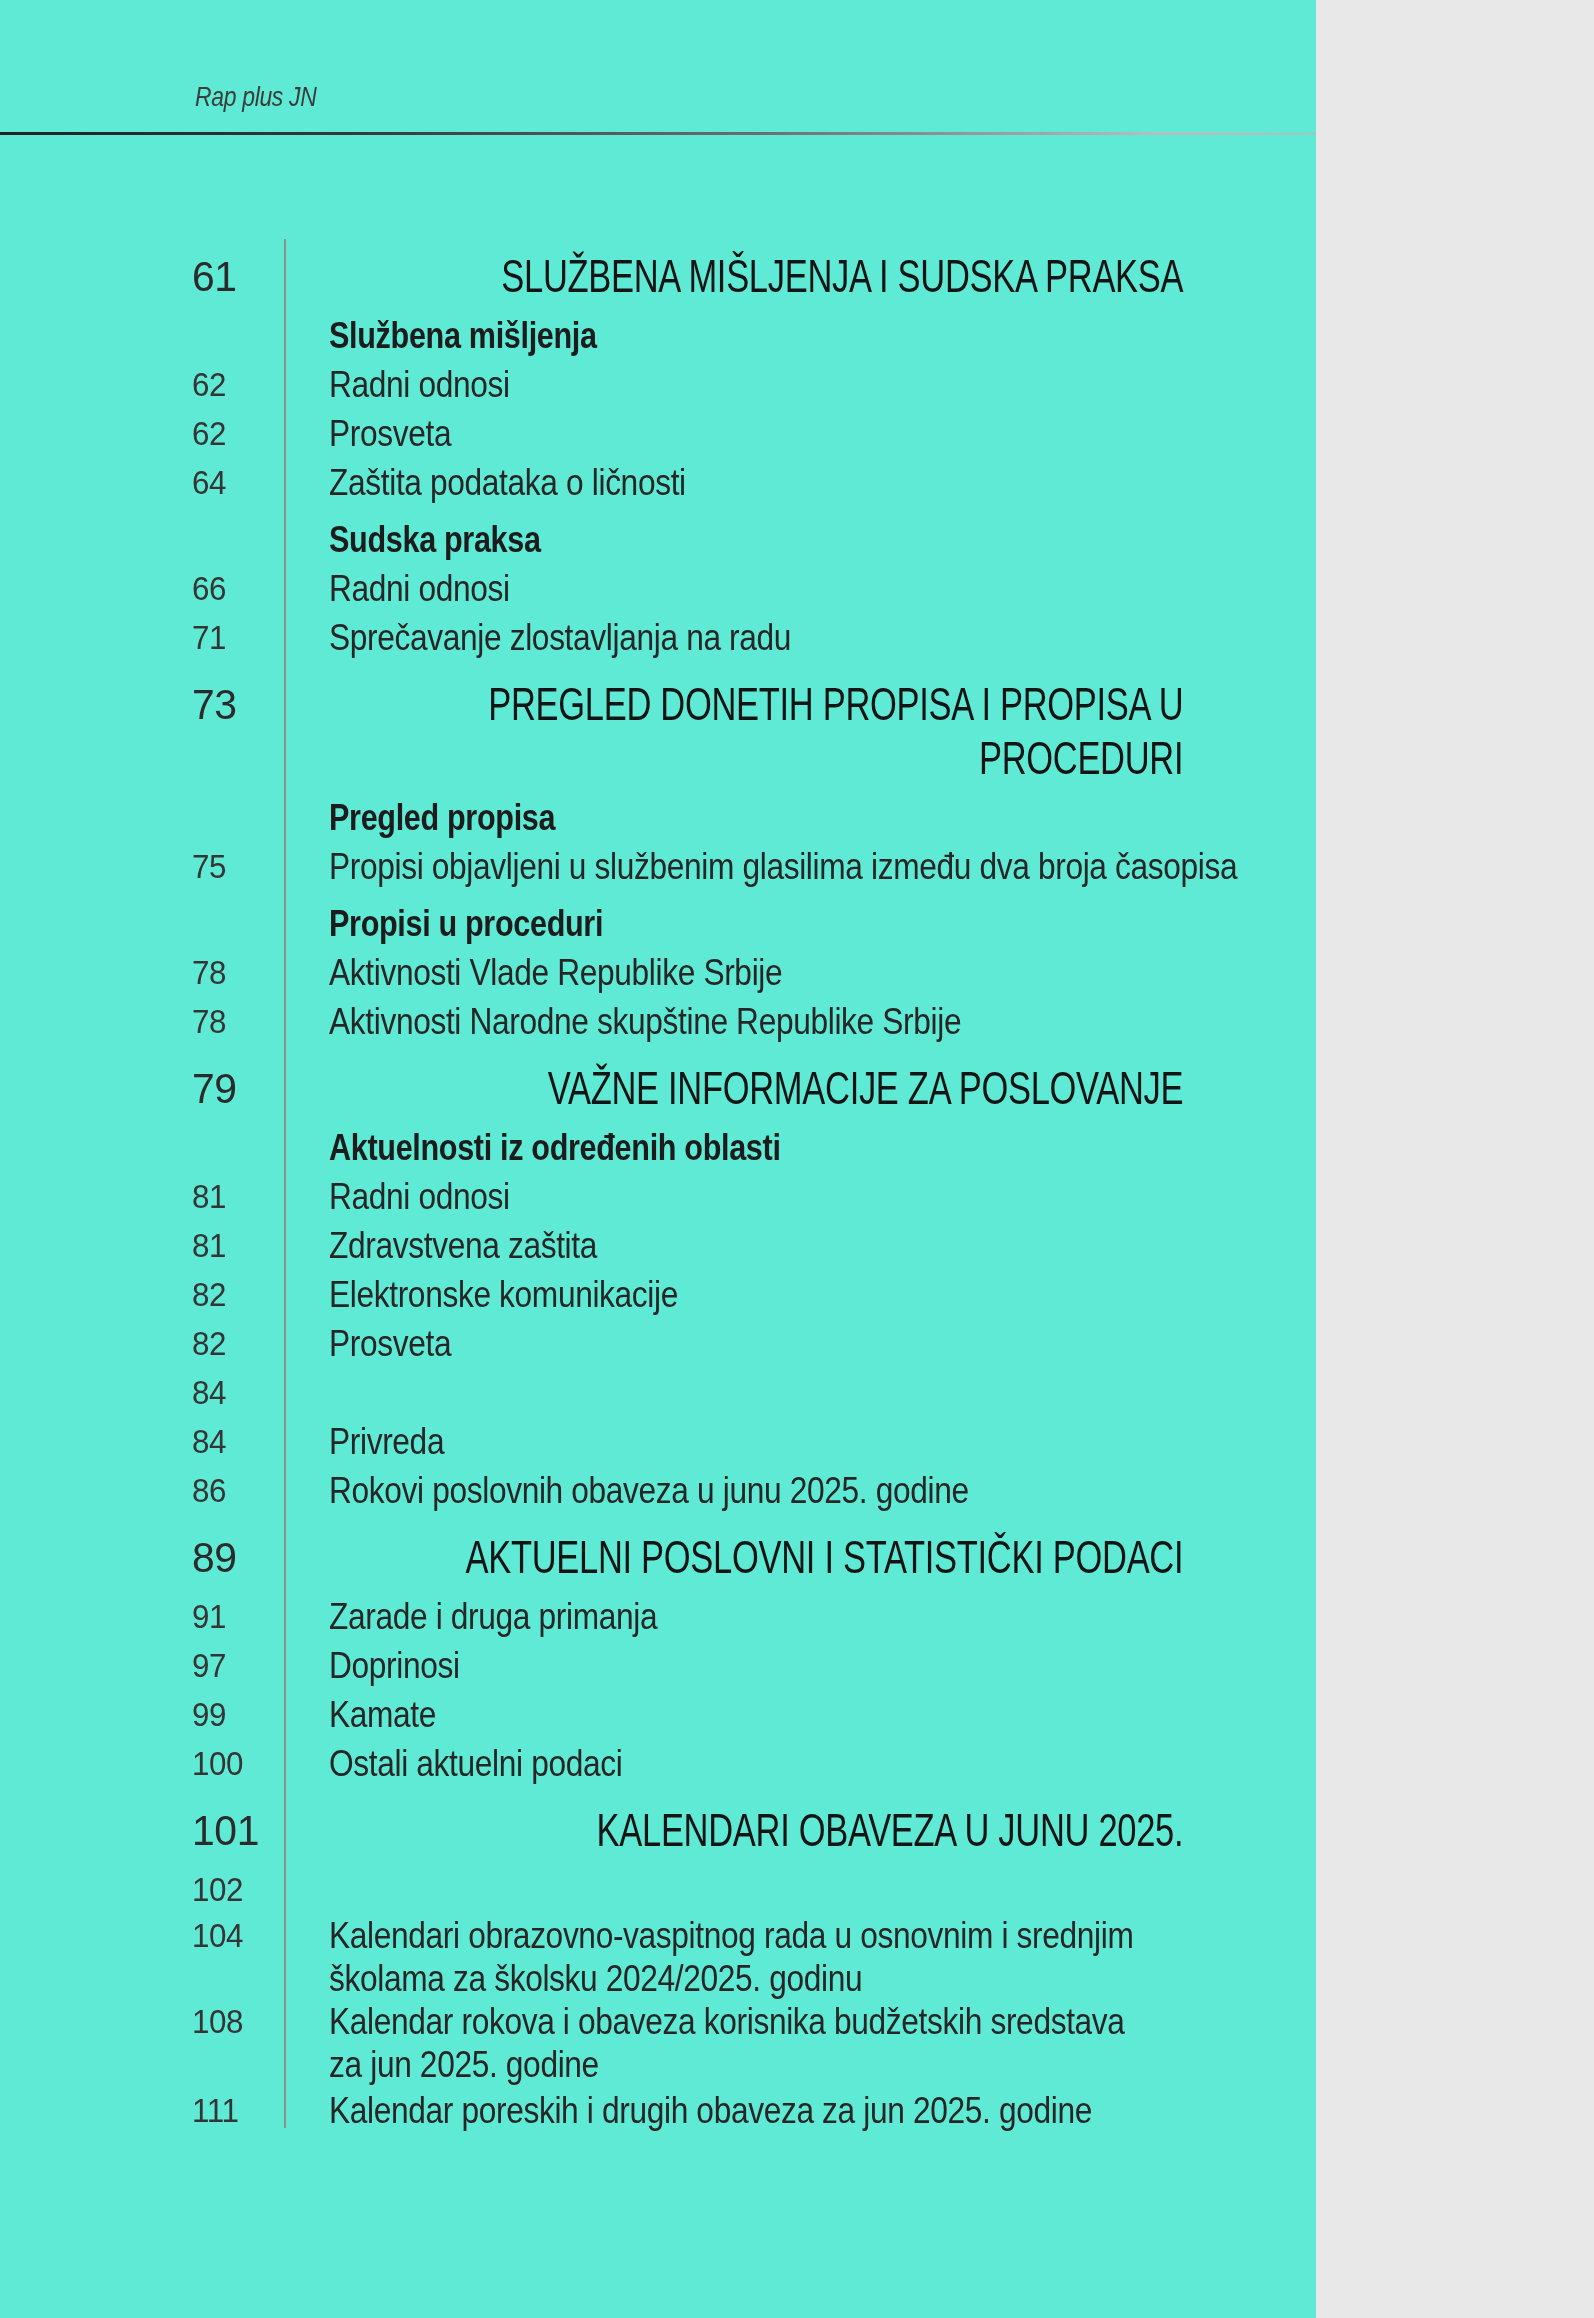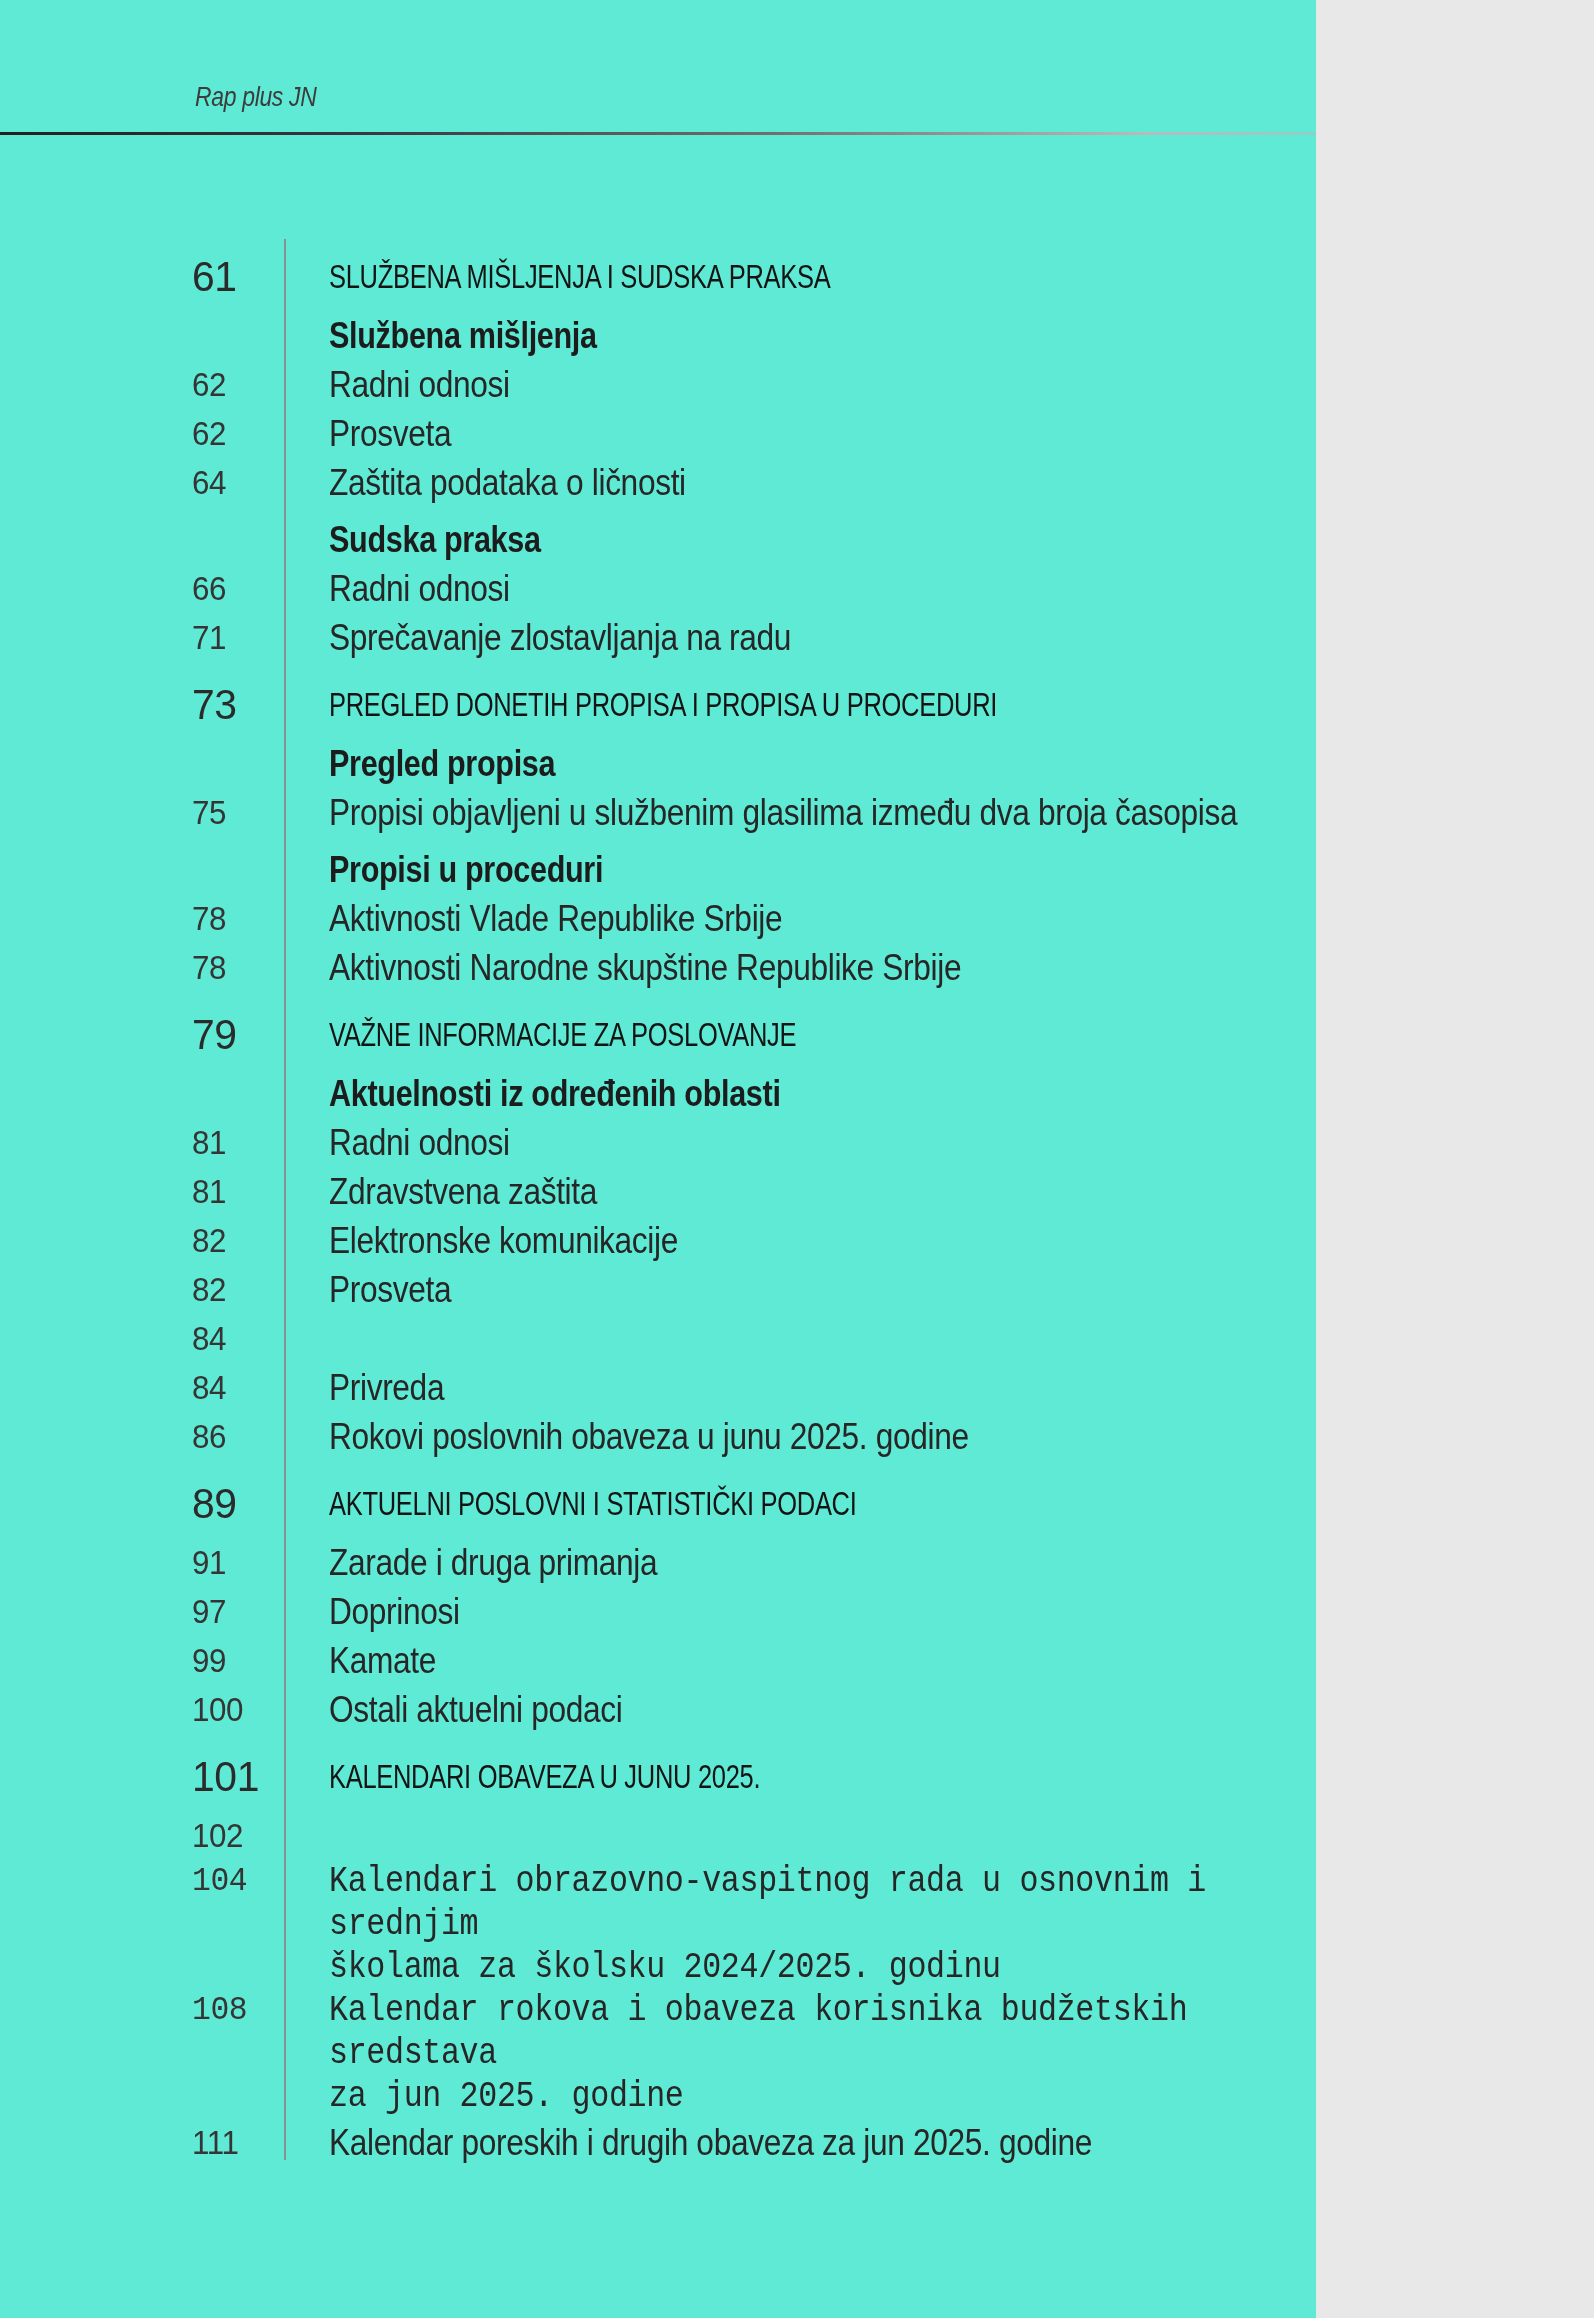--- a/index.html
+++ b/index.html
@@ -73,28 +73,28 @@
   .row .label {
     display: block;
     margin-left: 137px;
     font-size: 36px;
     font-weight: 400;
     color: #262626;
   }
   
   .row.major { min-height: 54px; line-height: 54px; margin-top: 14.7px; margin-bottom: 8.2px; }
   .row.major .num { font-size: 43px; color: #2b2b2b; }
-  .row.major .label { font-size: 34px; color: #141414; letter-spacing: -0.8px; }
+  .row.major .label { font-size: 46px; color: #141414; letter-spacing: -0.8px; text-align: right; }
   .row.major .label .cond { transform: scaleX(0.75); }
   
   .row.sub { margin-top: 8.2px; }
   .row.sub .label { font-weight: 700; color: #1c1c1c; }
   .row.sub .label .cond { transform: scaleX(0.85); }
   
-  .row.two { line-height: 43px; font-family: Liberation Mono, monospace; }
+  .row.two { line-height: 43px; }
 </style>
 </head>
 <body>
 
 <div class="page">
 
   <div class="running-header">
     <span class="cond">Rap plus JN</span>
   </div>
 

